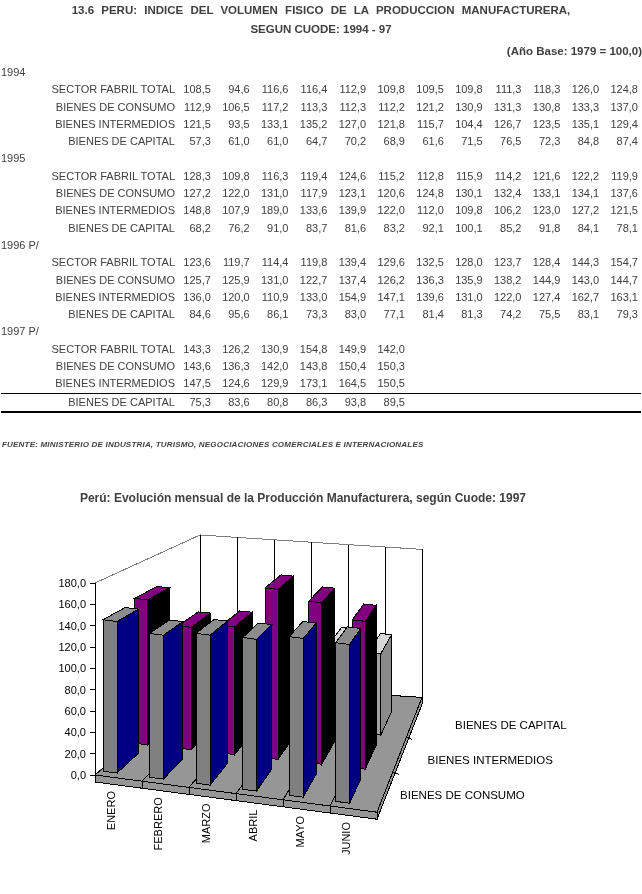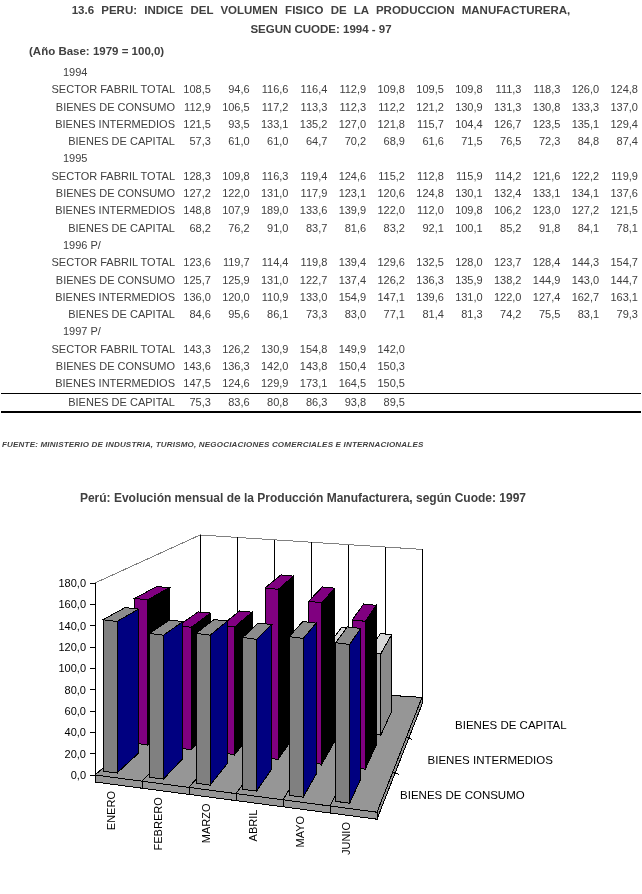--- a/index.html
+++ b/index.html
@@ -2,32 +2,32 @@
 <html><head>
 <meta charset="utf-8">
 <style>
   html,body{margin:0;padding:0;background:#fff;}
   .page{position:relative;width:642px;height:894px;background:#ffffff;overflow:hidden;
         font-family:"Liberation Sans", sans-serif;color:#404040;}
   .t1{position:absolute;top:4px;left:0;width:642px;text-align:center;
       font-size:11.5px;font-weight:bold;word-spacing:4px;}
   .t2{position:absolute;top:23px;left:0;width:642px;text-align:center;
       font-size:11.5px;font-weight:bold;}
-  .t3{position:absolute;top:45px;left:0;width:536px;text-align:left;
-      font-size:11.5px;font-weight:bold;padding-left:29px;}
+  .t3{position:absolute;top:45px;left:0;width:642px;text-align:right;
+      font-size:11.5px;font-weight:bold;}
   .tbl{position:absolute;left:1px;top:64px;width:640px;}
   .grid13{display:grid;grid-template-columns:174px repeat(12,1fr);}
   .thead{border:2px solid #000;}
   .hcell{background:#00ffff;border-right:1px solid #000;height:22px;line-height:22px;
          text-align:center;font-size:11px;}
   .hcell:last-child{border-right:none;}
   .tbody{border-bottom:2px solid #000;}
   .trow{height:17.3px;line-height:17.3px;font-size:11px;}
   .trow.last1997{border-top:1px solid #000;}
-  .ycell{padding-left:62px;grid-column:1 / -1;}
+  .ycell{grid-column:1 / -1;}
   .lcell{padding-left:2px;white-space:nowrap;text-align:right;}
   .ncell{text-align:right;padding-right:3px;}
   .fuente{position:absolute;left:2px;top:440px;font-size:8px;font-weight:bold;
           font-style:italic;letter-spacing:0.2px;white-space:nowrap;}
   .ctitle{position:absolute;top:491px;left:0;width:606px;text-align:center;
           font-size:12px;font-weight:bold;}
   svg#chart{position:absolute;left:0;top:0;}
   svg text{font-family:"Liberation Sans", sans-serif;}
 </style>
 </head>

